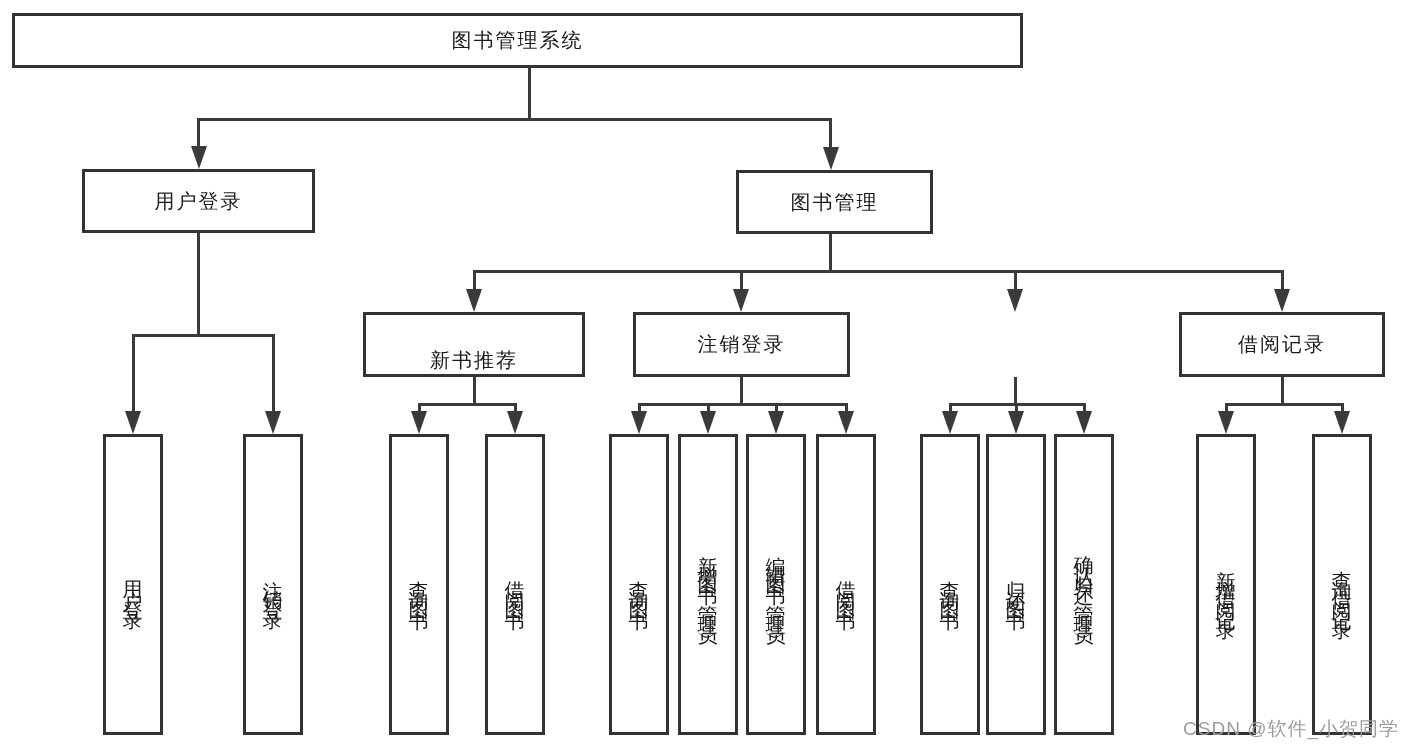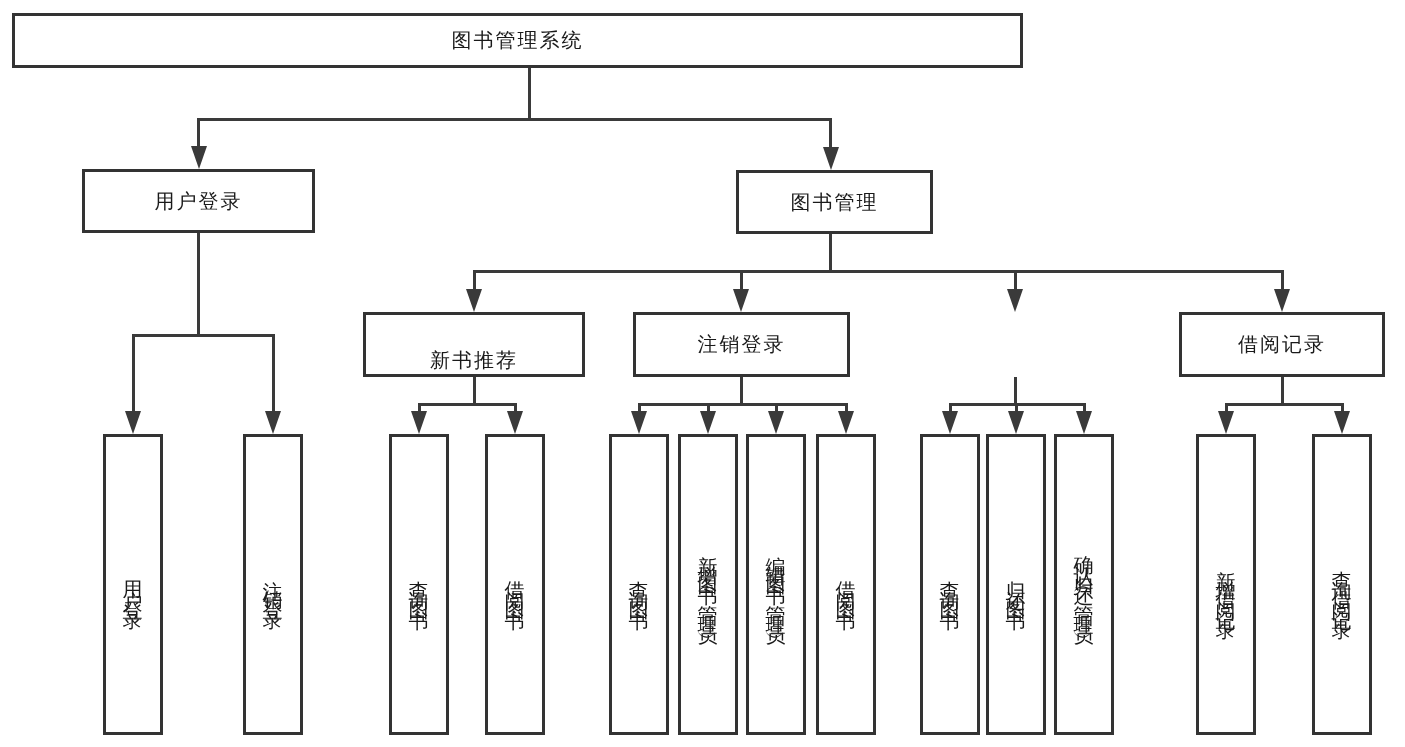--- a/index.html
+++ b/index.html
@@ -244,14 +244,15 @@
   <div class="nd nd-v" id="n-cb-c">
     <span class="lbl">确认归还（管理员）</span>
   </div>
   <div class="nd nd-v" id="n-br-a">
     <span class="lbl">新增借阅记录</span>
   </div>
   <div class="nd nd-v" id="n-br-q">
     <span class="lbl">查询借阅记录</span>
   </div>
 
+  <div id="watermark">CSDN @软件_小贺同学</div>
 
 </div>
 
 </body></html>

